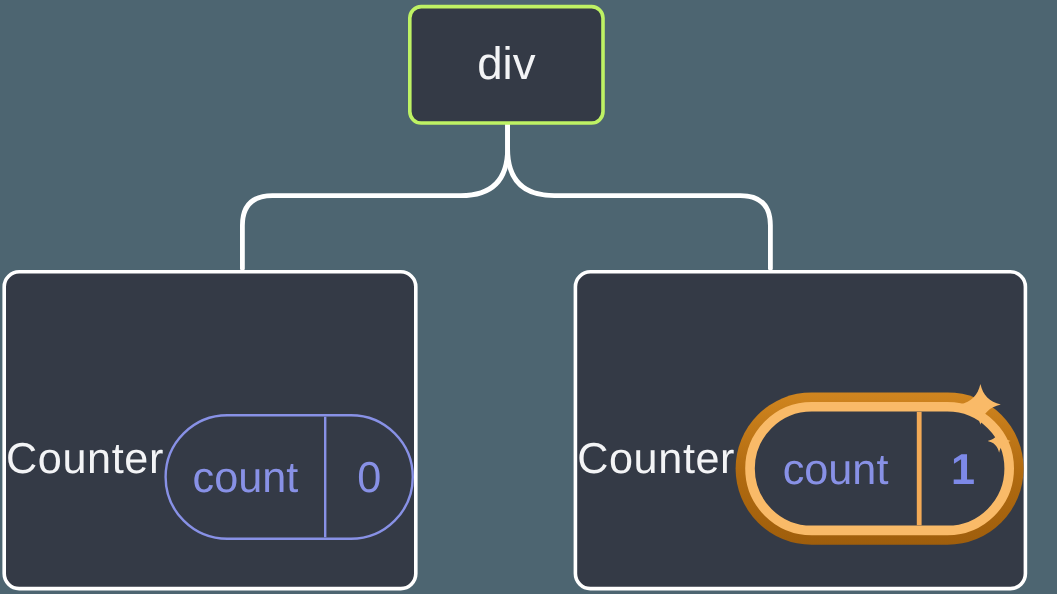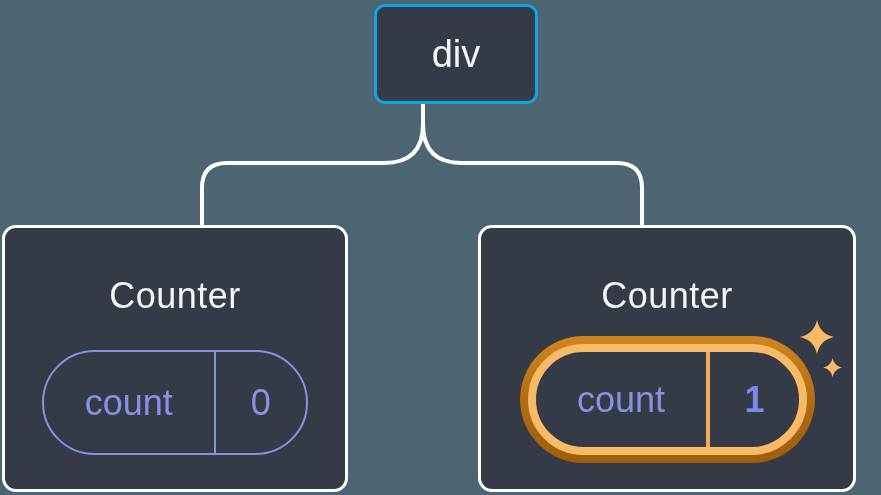--- a/index.html
+++ b/index.html
@@ -25,38 +25,37 @@
     fill: none;
     stroke: #ffffff;
     stroke-width: 4;
     stroke-linecap: round;
   }
   .node-root {
     position: absolute;
     left: 340px; top: 4px;
     width: 164px; height: 100px;
     background: #343a46;
-    border: 3px solid #0ea5e9;
+    border: 3px solid #bef264;
     border-radius: 11px;
     display: flex;
     align-items: center;
     justify-content: center;
     color: #f3f4f6;
     font-size: 38px;
-    margin-left: 34px;
   }
   .card {
     position: absolute;
     top: 225px;
     height: 267px;
     background: #343a46;
     border: 3px solid #ffffff;
     border-radius: 14px;
     display: flex;
-    flex-direction: column;
+    flex-direction: row;
     align-items: center;
     padding-top: 46px;
   }
   .card-left  { left: 2px;   width: 346px; }
   .card-right { left: 478px; width: 378px; }
   .card-title {
     font-size: 36px;
     line-height: 44px;
     color: #f3f4f6;
     letter-spacing: 0.5px;

